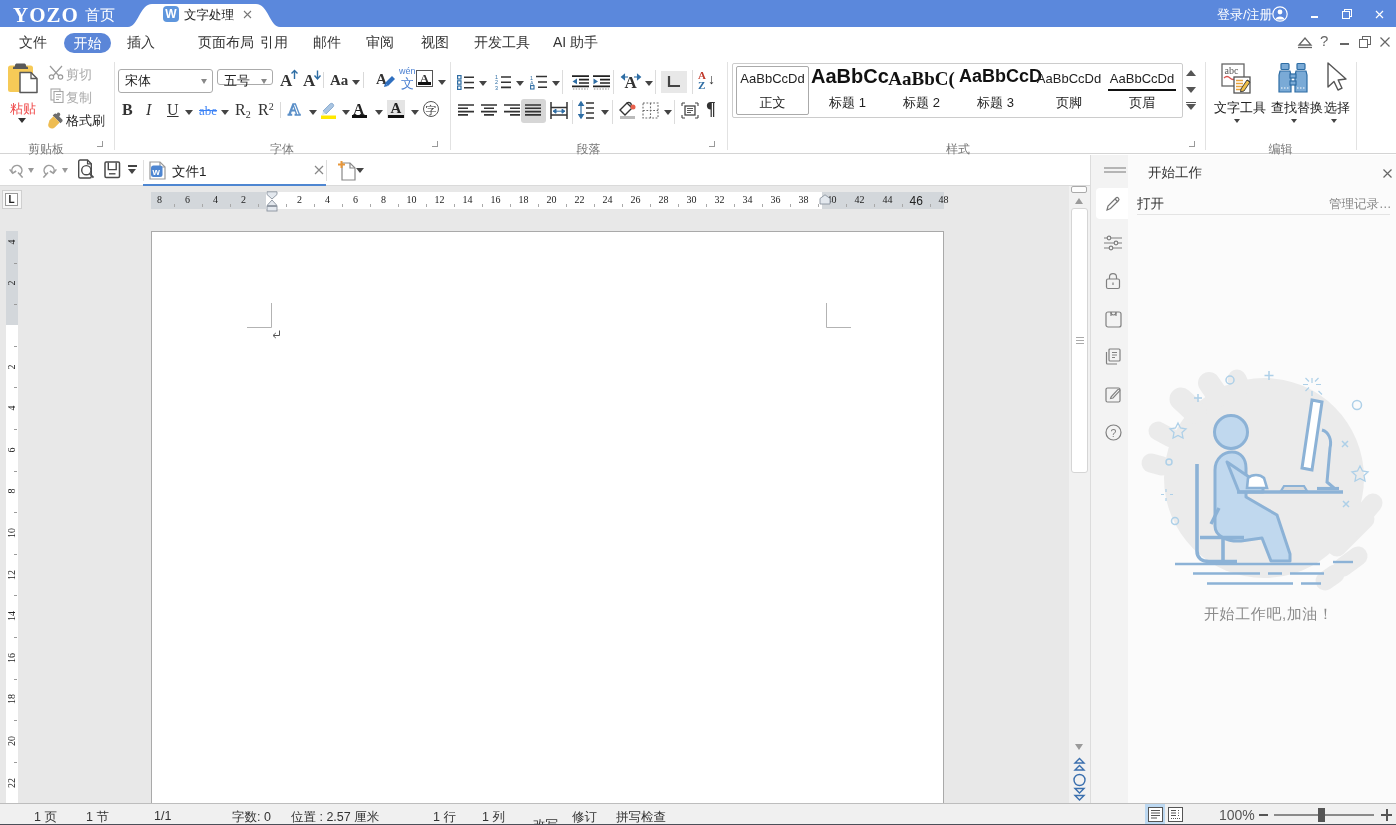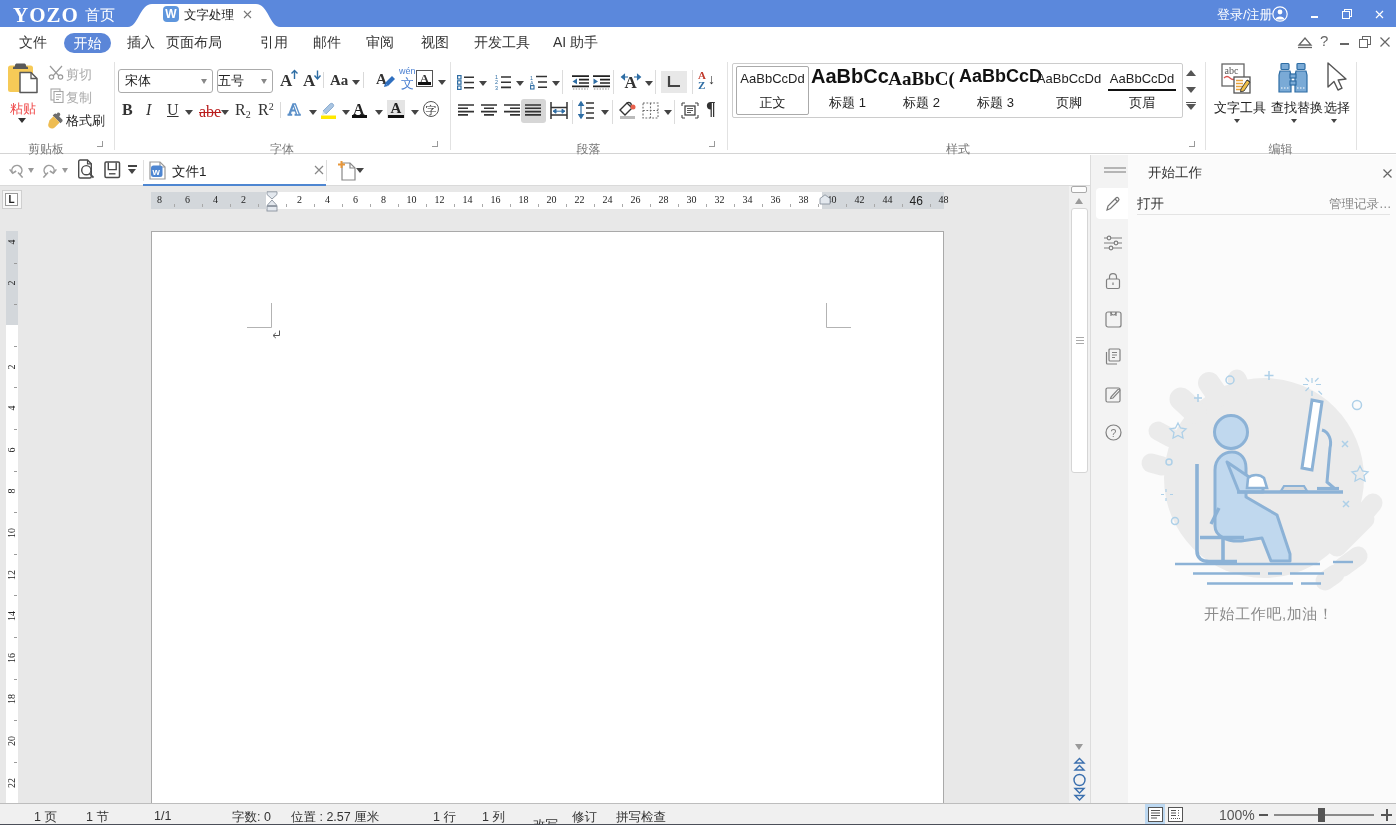--- a/index.html
+++ b/index.html
@@ -50,21 +50,21 @@
   </svg>
   <svg class="abs" style="left:1375px;top:10px;" width="9" height="9" viewBox="0 0 9 9">
     <path d="M1 1 L8 8 M8 1 L1 8" stroke="#fff" stroke-width="1.2"></path>
   </svg>
 </div>
 
 <div id="menubar">
   <div class="menu-item" style="left:19px;">文件</div>
   <div class="abs" style="left:64px;top:6px;width:47px;height:20px;background:#5b86d8;border-radius:10px;color:#fff;font-size:14px;text-align:center;line-height:20px;">开始</div>
   <div class="menu-item" style="left:127px;">插入</div>
-  <div class="menu-item" style="left:166px;">页面布局</div>
+  <div class="menu-item" style="left:198px;">页面布局</div>
   <div class="menu-item" style="left:260px;">引用</div>
   <div class="menu-item" style="left:313px;">邮件</div>
   <div class="menu-item" style="left:366px;">审阅</div>
   <div class="menu-item" style="left:421px;">视图</div>
   <div class="menu-item" style="left:474px;">开发工具</div>
   <div class="menu-item" style="left:553px;">AI 助手</div>
   <svg class="abs" style="left:1297px;top:9px;" width="16" height="13" viewBox="0 0 16 13">
     <path d="M 2 9 L 8 2 L 14 9 Z" fill="none" stroke="#666" stroke-width="1.3"></path>
     <path d="M 1 11.5 L 15 11.5" stroke="#666" stroke-width="1.3"></path>
   </svg>
@@ -106,21 +106,21 @@
   </svg>
   <div class="abs" style="left:66px;top:32px;font-size:13px;color:#aaa;">复制</div>
   <svg class="abs" style="left:47px;top:55px;" width="17" height="17" viewBox="0 0 17 17">
     <path d="M 10.5 0.8 C 12 -0.2 14 1.8 13 3.3 L 12.2 4.5 L 15 7.3 C 15.8 8.1 15.8 9 15 9.8 L 13.5 11.3 L 5.7 3.5 L 7.2 2 C 8 1.2 8.9 1.2 9.7 2 Z" fill="#6e6e6e"></path>
     <path d="M 6.5 4.3 L 12.7 10.5 L 8 15.2 C 5.5 17.7 0.8 16.2 1.2 12.8 C 1.4 11.2 2.3 10 2.3 8.5 Z" fill="#eebc51"></path>
   </svg>
   <div class="abs" style="left:66px;top:55px;font-size:13px;color:#222;">格式刷</div>
 
   <div class="cbox" style="left:118px;top:12px;width:95px;height:24px;line-height:22px;padding-left:6px;">宋体</div>
   <div class="darr" style="left:201px;top:22px;border-top-color:#888;border-left-width:3.5px;border-right-width:3.5px;"></div>
-  <div class="cbox" style="left:217px;top:12px;width:56px;height:24px;line-height:22px;">五号</div>
+  <div class="cbox" style="left:217px;top:12px;width:56px;height:16px;line-height:22px;padding-left:6px;">五号</div>
   <div class="darr" style="left:261px;top:22px;border-top-color:#888;border-left-width:3.5px;border-right-width:3.5px;"></div>
   <svg class="abs" style="left:280px;top:12px;" width="20" height="20" viewBox="0 0 20 20">
     <text x="0" y="17" font-size="17" font-weight="bold" font-family="Liberation Serif" fill="#333">A</text>
     <path d="M 14.5 10 L 14.5 2 M 11.5 4.5 L 14.5 1.5 L 17.5 4.5" fill="none" stroke="#2e6da4" stroke-width="1.4"></path>
   </svg>
   <svg class="abs" style="left:303px;top:12px;" width="20" height="20" viewBox="0 0 20 20">
     <text x="0" y="17" font-size="17" font-weight="bold" font-family="Liberation Serif" fill="#333">A</text>
     <path d="M 14.5 1.5 L 14.5 9.5 M 11.5 6.5 L 14.5 10 L 17.5 6.5" fill="none" stroke="#2e6da4" stroke-width="1.4"></path>
   </svg>
   <div class="abs" style="left:323px;top:15px;width:1px;height:16px;background:#d9d9d9;"></div>
@@ -134,21 +134,21 @@
   </svg>
   <div class="abs" style="left:399px;top:9px;font-size:9px;color:#4a7fd1;">wén</div>
   <div class="abs" style="left:401px;top:18px;font-size:13px;color:#4a7fd1;">文</div>
   <div class="abs" style="left:416px;top:13px;width:17px;height:17px;border:1px solid #555;font-size:13px;font-weight:bold;font-family:'Liberation Serif',serif;color:#333;text-align:center;line-height:15px;">A<div style="position:absolute;left:1px;right:1px;bottom:1px;height:3px;background:#111;"></div></div>
   <div class="darr" style="left:438px;top:23px;"></div>
 
   <div class="abs" style="left:122px;top:44px;font-size:16px;font-weight:bold;color:#333;font-family:'Liberation Serif',serif;">B</div>
   <div class="abs" style="left:146px;top:44px;font-size:16px;font-style:italic;color:#333;font-family:'Liberation Serif',serif;">I</div>
   <div class="abs" style="left:167px;top:44px;font-size:16px;color:#333;font-family:'Liberation Serif',serif;text-decoration:underline;">U</div>
   <div class="darr" style="left:185px;top:53px;"></div>
-  <div class="abs" style="left:199px;top:46px;font-size:16px;color:#b91c1c;font-family:'Liberation Serif',serif;text-decoration:line-through;">abe</div>
+  <div class="abs" style="left:199px;top:46px;font-size:13px;color:#3b82f6;font-family:'Liberation Serif',serif;text-decoration:line-through;">abe</div>
   <div class="darr" style="left:221px;top:53px;"></div>
   <div class="abs" style="left:235px;top:44px;font-size:16px;color:#333;font-family:'Liberation Serif',serif;">R<span style="font-size:10px;position:relative;top:3px;">2</span></div>
   <div class="abs" style="left:258px;top:44px;font-size:16px;color:#333;font-family:'Liberation Serif',serif;">R<span style="font-size:10px;position:relative;top:-5px;">2</span></div>
   <div class="abs" style="left:280px;top:45px;width:1px;height:16px;background:#d9d9d9;"></div>
   <div class="abs" style="left:288px;top:43px;font-size:17px;font-weight:bold;font-family:'Liberation Serif',serif;color:#fff;-webkit-text-stroke:1.3px #5a8fc8;">A</div>
   <div class="darr" style="left:309px;top:53px;"></div>
   <svg class="abs" style="left:320px;top:45px;" width="18" height="17" viewBox="0 0 18 17">
     <path d="M 3 9 L 10 2 C 12 0 15 3 13 5 L 6 12 Z" fill="#a9c5e2" stroke="#7aa0c8" stroke-width="0.8"></path>
     <path d="M 3 9 L 6 12 L 2 13 Z" fill="#d9e4f0"></path>
     <rect x="1" y="13.5" width="15" height="3.5" fill="#ffe800"></rect>

